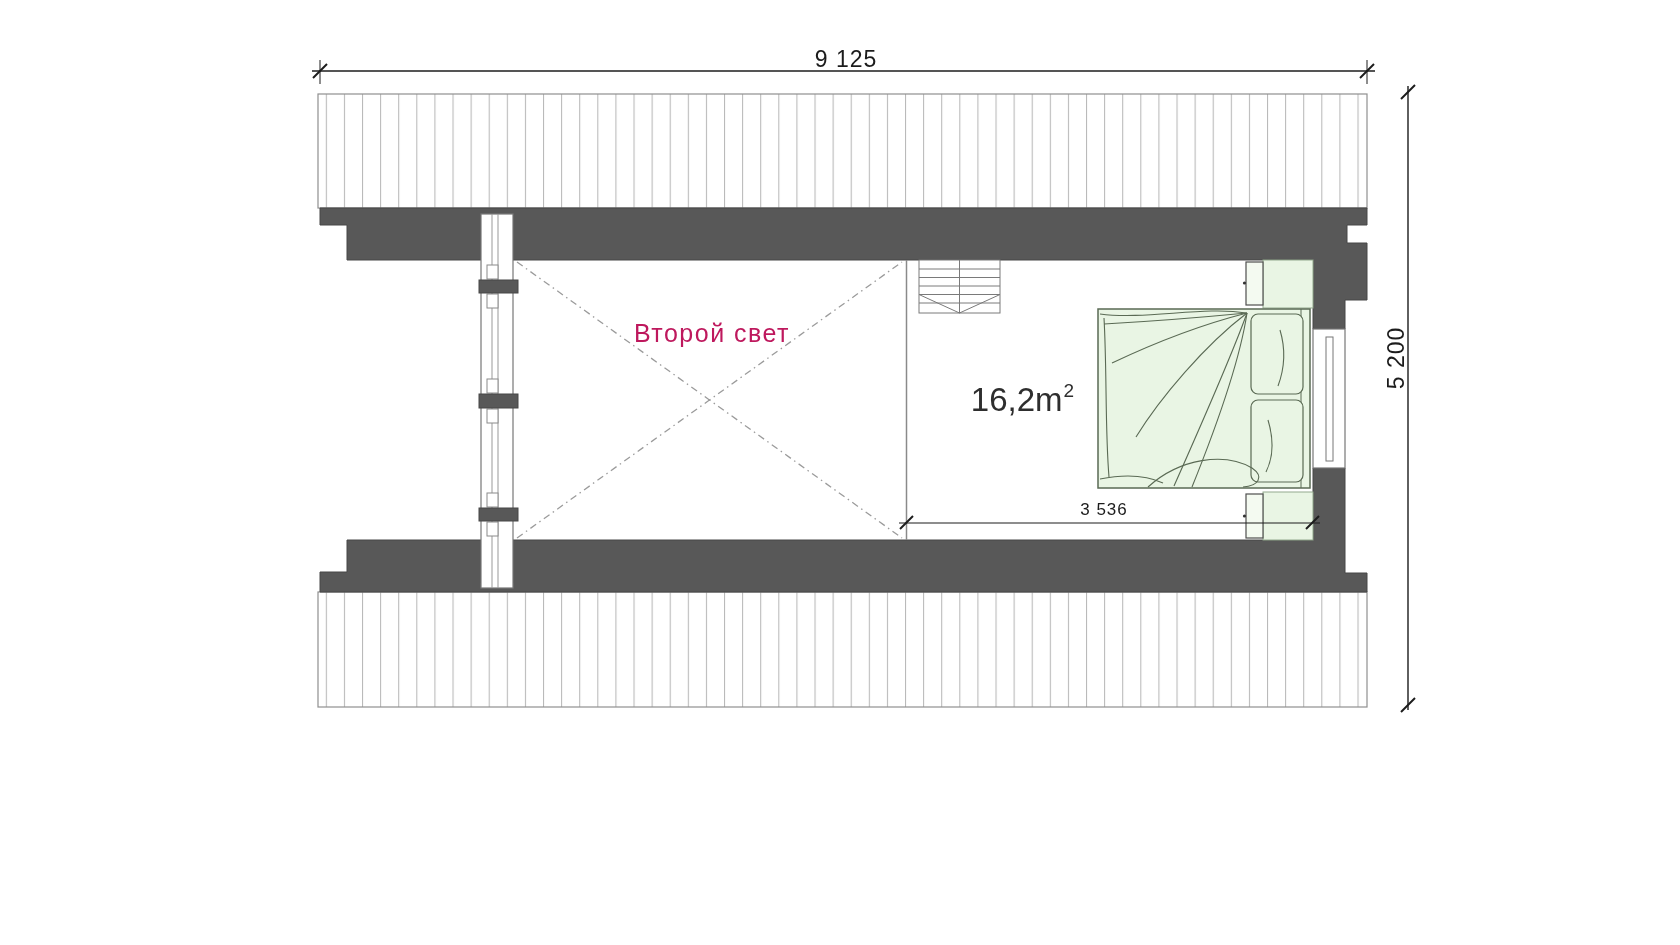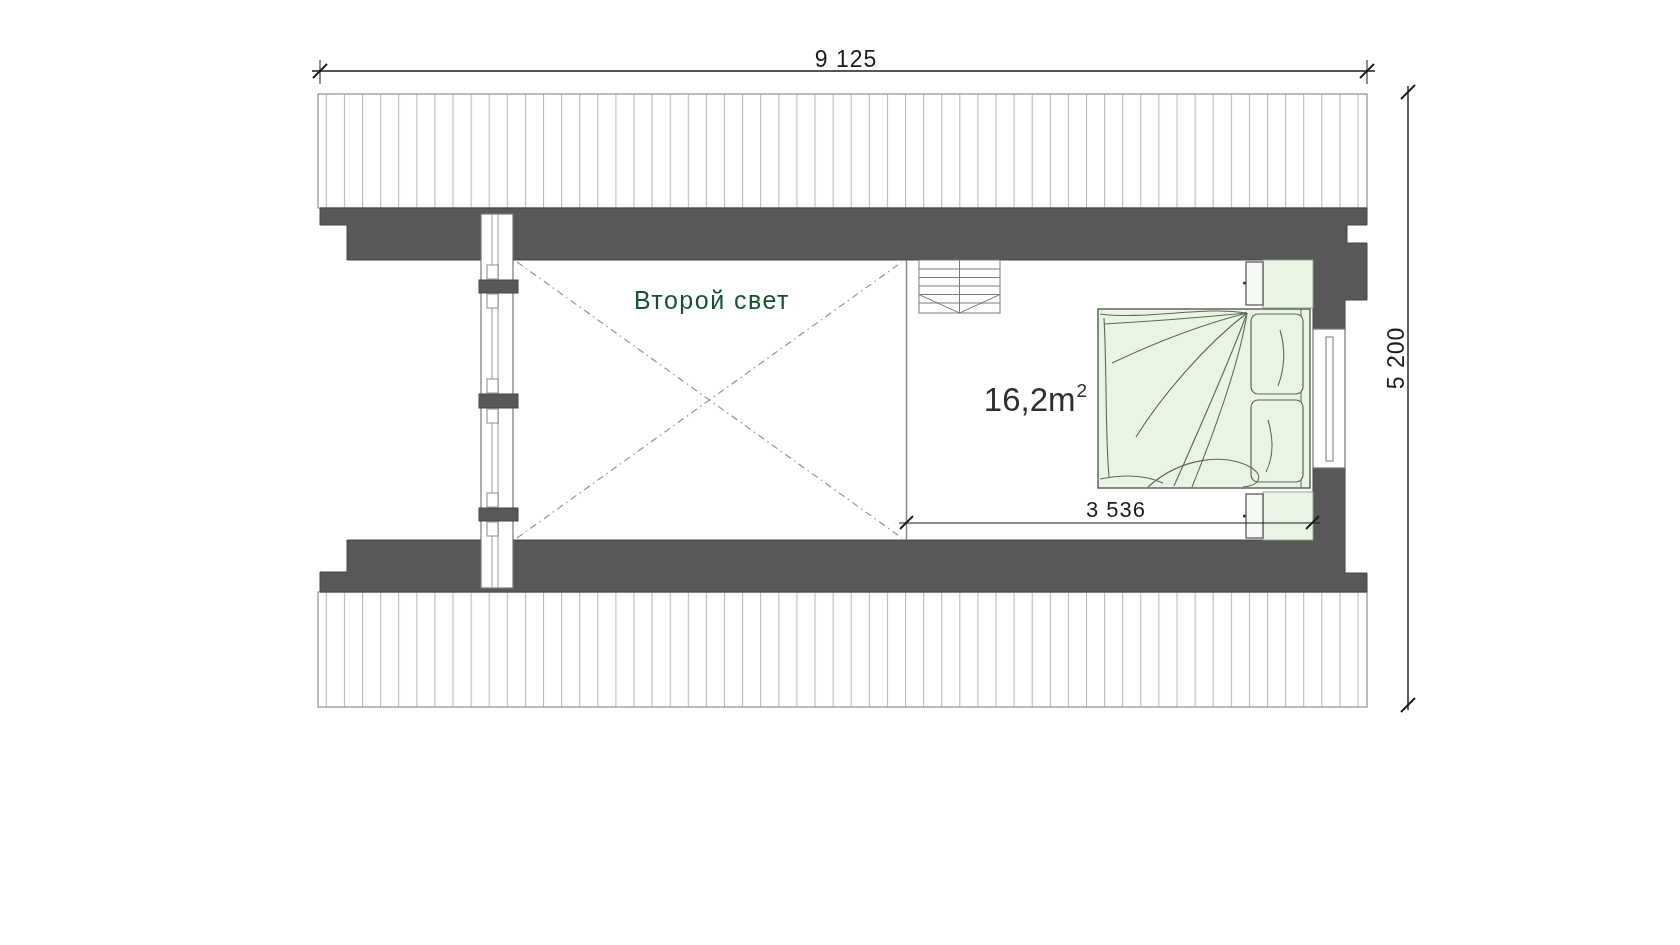--- a/index.html
+++ b/index.html
@@ -2,22 +2,22 @@
 <html><head>
 <meta charset="utf-8">
 <style>
   html,body{margin:0;padding:0;background:#fff;}
   #canvas{position:relative;width:1680px;height:755px;background:#fff;overflow:hidden;
           font-family:"Liberation Sans", sans-serif;}
   #plan-svg{position:absolute;left:0;top:0;}
   .lbl{position:absolute;color:#1c1c1c;white-space:nowrap;}
   .dim{font-size:23px;letter-spacing:1px;color:#1c1c1c;transform:translate(-50%,-50%);}
   .dim-vert{transform:translate(-50%,-50%) rotate(-90deg);}
-  .room-name{font-size:25px;letter-spacing:1.5px;color:#14532d;transform:translate(-50%,-50%);}
-  .area{font-size:33px;color:#2e2e2e;transform:translate(-50%,-50%);margin-left:13px;}
+  .room-name{font-size:25px;letter-spacing:1.5px;color:#be185d;transform:translate(-50%,-50%);margin-top:33px;}
+  .area{font-size:33px;color:#2e2e2e;transform:translate(-50%,-50%);}
   .area sup{font-size:19px;position:relative;top:-2px;left:1px;}
 </style>
 </head>
 <body>
 
 <div id="canvas">
 
   <svg id="plan-svg" width="1680" height="945" viewBox="0 0 1680 945">
 
     <defs>
@@ -129,21 +129,21 @@
       <line x1="899" y1="523" x2="1320" y2="523" stroke-width="1.2"></line>
       <line x1="900" y1="529" x2="913" y2="516" stroke-width="2"></line>
       <line x1="1306" y1="529" x2="1319" y2="516" stroke-width="2"></line>
     </g>
   </svg>
 
   <div class="lbl dim" style="left:846px;top:59px;">9 125</div>
 
   <div class="lbl dim dim-vert" style="left:1396px;top:358px;">5 200</div>
 
-  <div class="lbl dim" style="left:1104px;top:510px;font-size:22px;margin-left:12px;">3 536</div>
+  <div class="lbl dim" style="left:1104px;top:510px;font-size:17px;">3 536</div>
 
   <div class="lbl room-name" style="left:712px;top:300px;">Второй свет</div>
 
   <div class="lbl area" style="left:1022px;top:400px;">
     <span>16,2m</span><sup>2</sup>
   </div>
 
 </div>
 
 </body></html>

